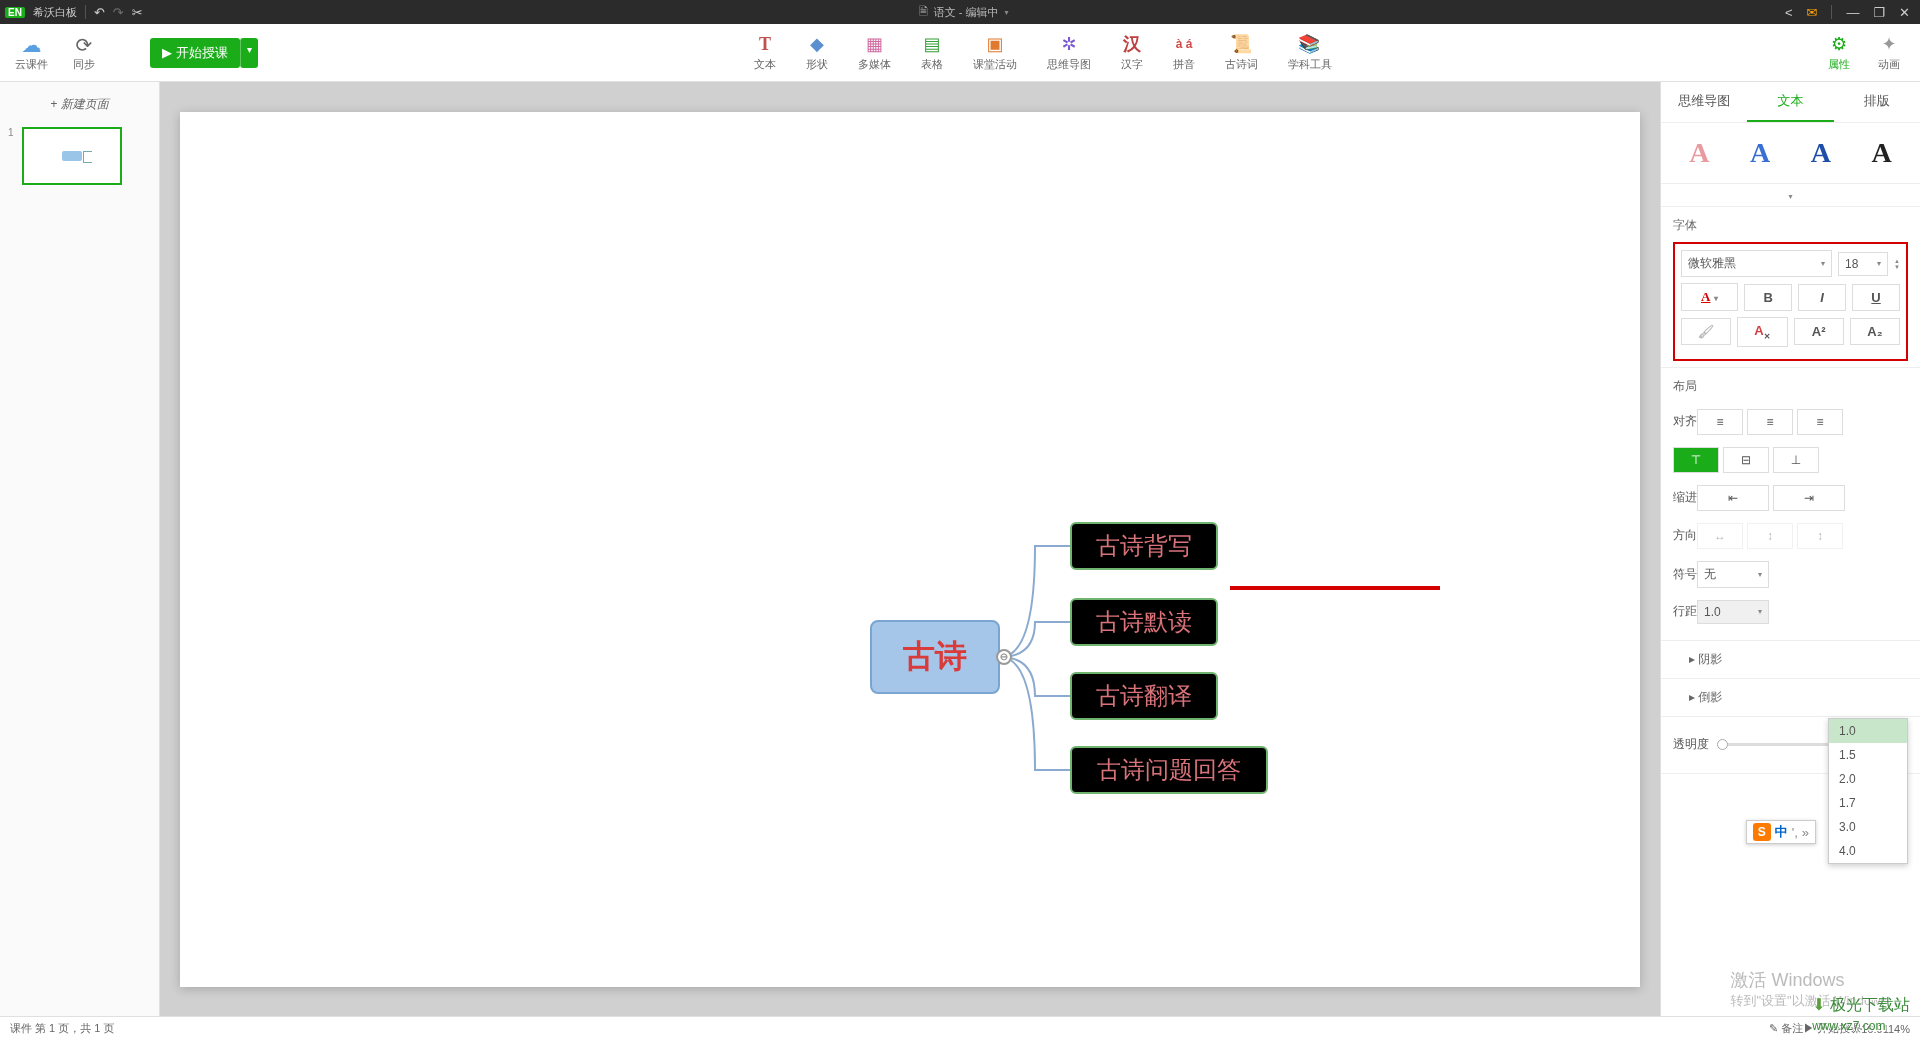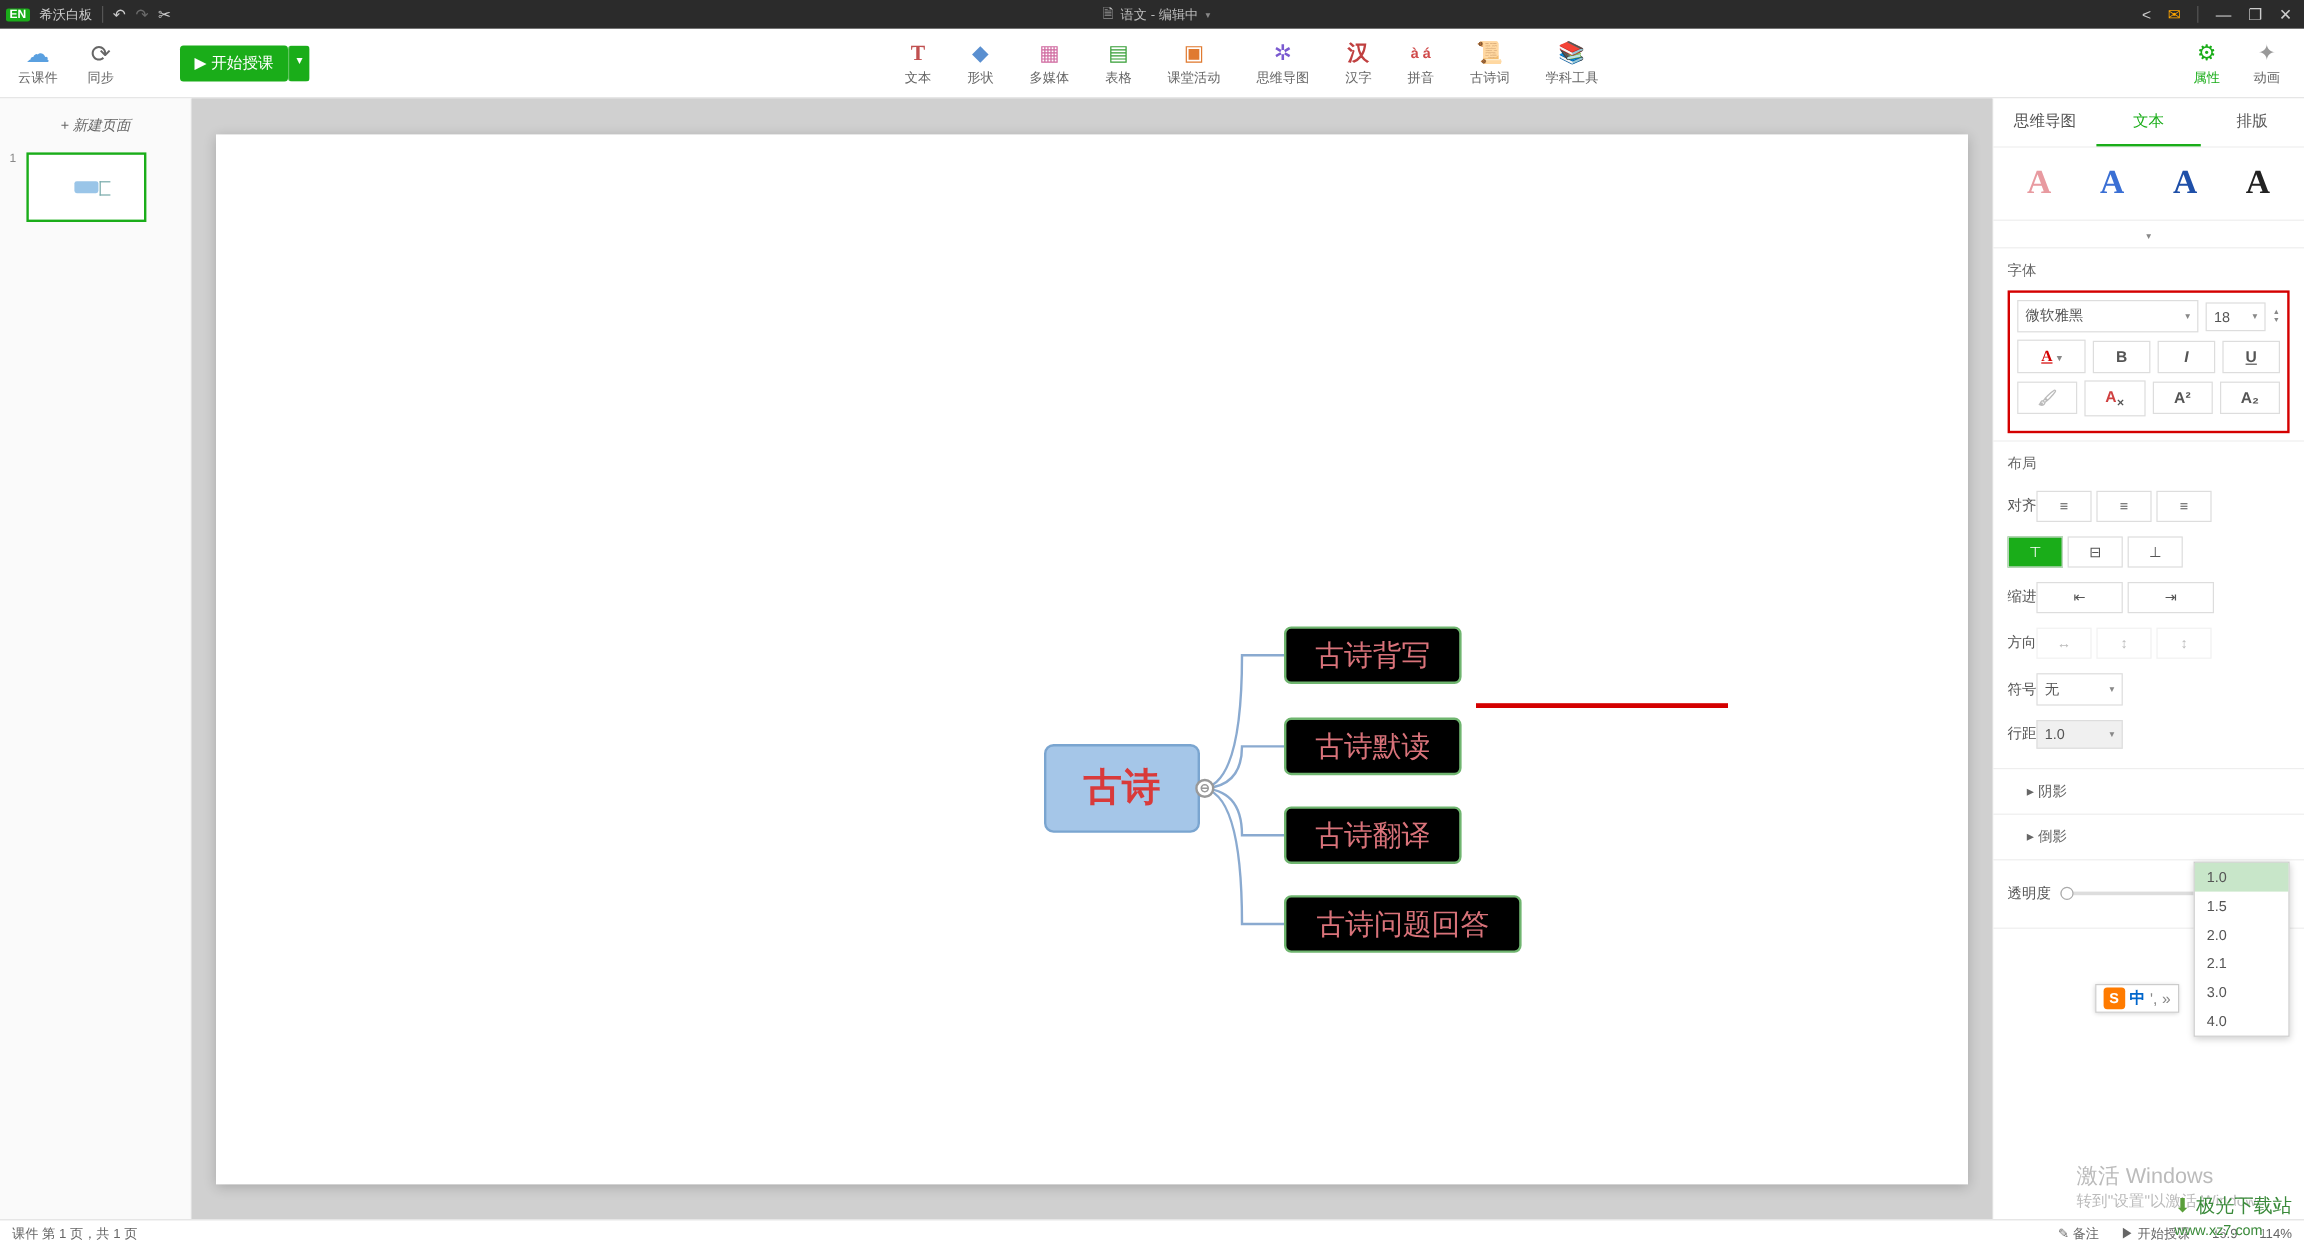--- a/index.html
+++ b/index.html
@@ -88,21 +88,21 @@
 .slider-track { flex: 1; height: 3px; background: #ddd; position: relative; margin: 0 8px; }
 .slider-thumb { position: absolute; left: 0; top: -4px; width: 11px; height: 11px; background: white; border: 1px solid #aaa; border-radius: 50%; }
 
 
 .ime { position: absolute; right: 104px; top: 738px; display: flex; align-items: center; background: white; border: 1px solid #ccc; box-shadow: 0 1px 4px rgba(0,0,0,0.2); padding: 2px 6px; gap: 4px; font-size: 13px; z-index: 20; }
 .ime-s { background: #ff7b00; color: white; width: 18px; height: 18px; border-radius: 3px; display: flex; align-items: center; justify-content: center; font-weight: bold; font-size: 12px; }
 .ime-zh { color: #0066cc; font-weight: bold; }
 
 
 .statusbar { position: absolute; bottom: 0; left: 0; right: 0; height: 24px; background: #fff; border-top: 1px solid #e0e0e0; display: flex; align-items: center; font-size: 11px; color: #666; padding: 0 10px; }
-.statusbar-right { margin-left: auto; display: flex; align-items: center; gap: 18px; }
+.statusbar-right { margin-left: auto; display: flex; align-items: center; }
 
 
 .watermark { position: absolute; right: 20px; bottom: 30px; color: #bbb; font-size: 13px; text-align: left; z-index: 5; }
 .wm-site { position: absolute; right: 10px; bottom: 6px; color: #ff7b00; font-size: 16px; text-shadow: 1px 1px 0 #fff; z-index: 25; }
 .wm-site span { color: #3a8a3a; }
 
 .caret-down { font-size: 8px; color: #888; }
 </style>
 </head>
 <body>
@@ -326,21 +326,21 @@
             <span>1.0</span>
             <span class="caret-down">▾</span>
           </div>
       </div>
     </div>
 
     <div class="dropdown-open" style="top:636px">
       <div class="dd-item sel">1.0</div>
       <div class="dd-item">1.5</div>
       <div class="dd-item">2.0</div>
-      <div class="dd-item">2.1</div>
+      <div class="dd-item">1.7</div>
       <div class="dd-item">3.0</div>
       <div class="dd-item">4.0</div>
     </div>
 
     <div class="collapse-row">▸ <span>阴影</span></div>
     <div class="collapse-row">▸ <span>倒影</span></div>
     <div class="section">
       <div class="prop-row">
         <span>透明度</span>
         <div class="slider-track">

